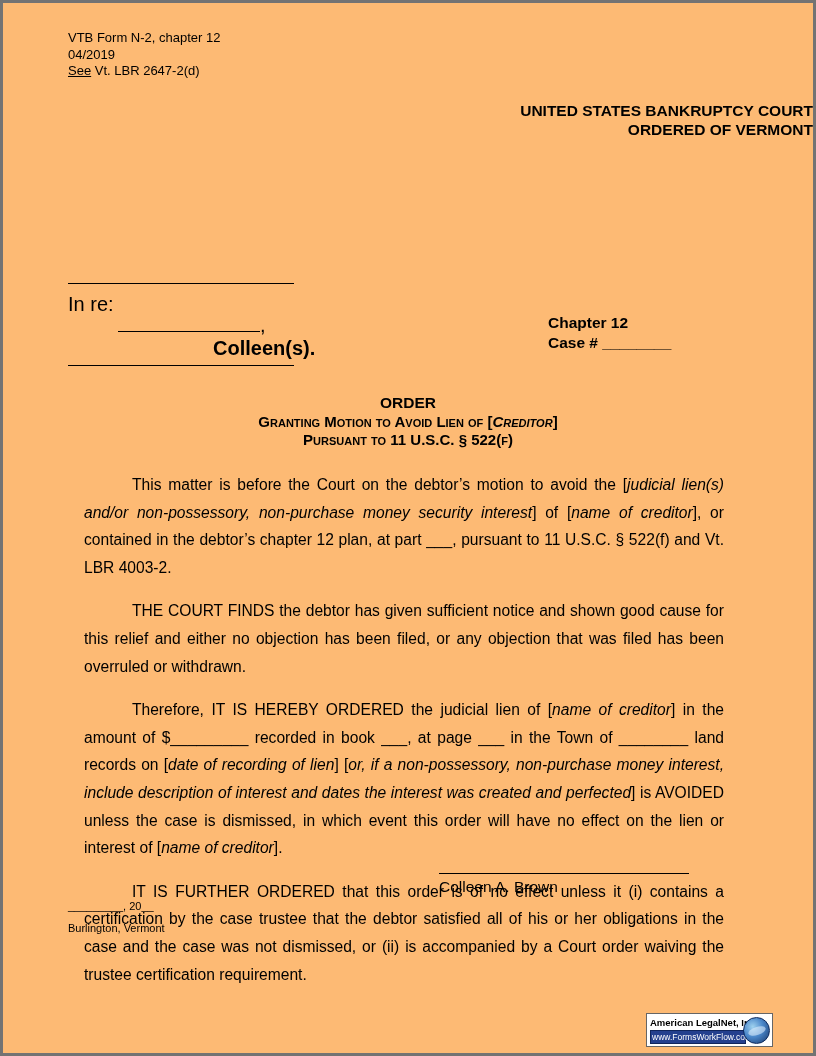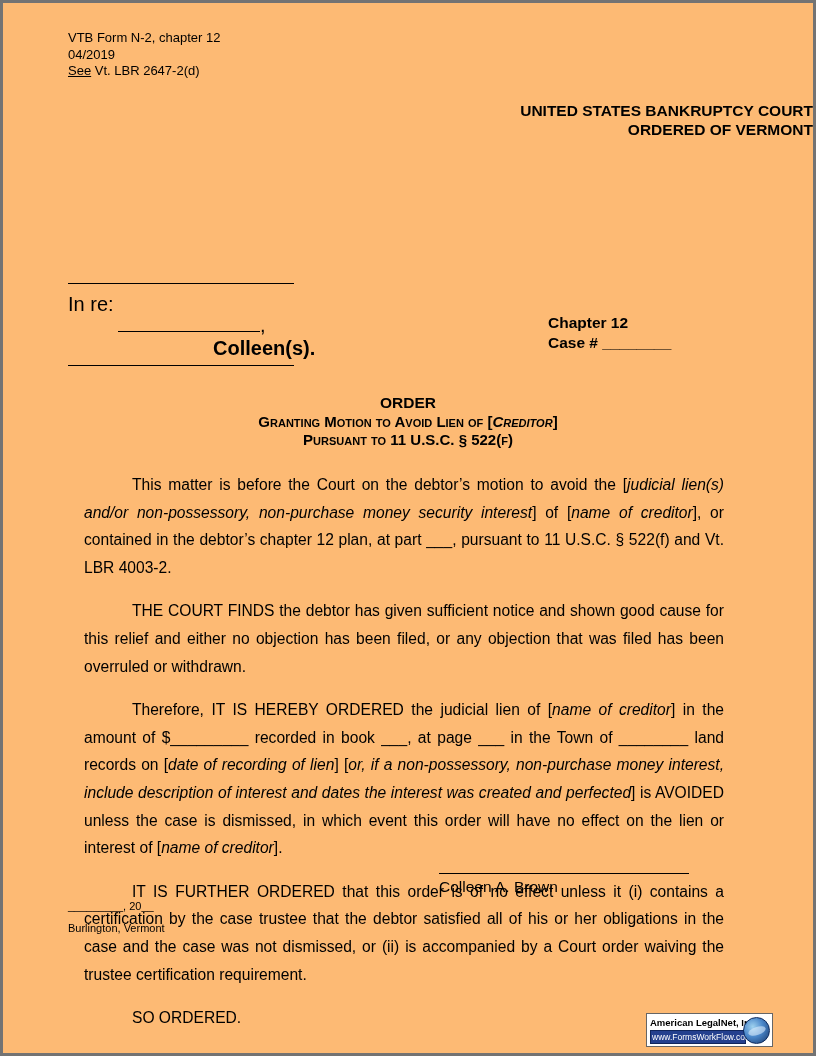--- a/index.html
+++ b/index.html
@@ -133,21 +133,20 @@
     <div>ORDER</div>
     <div class="sc"><span>Granting Motion to Avoid Lien of [</span><span class="it">Creditor</span><span>]</span></div>
     <div class="sc">Pursuant to 11 U.S.C. § 522(f)</div>
   </div>
 
   <div class="body-text">
     <p><span>This matter is before the Court on the debtor’s motion to avoid the [</span><span class="it">judicial lien(s) and/or non-possessory, non-purchase money security interest</span><span>] of [</span><span class="it">name of creditor</span><span>], or contained in the debtor’s chapter 12 plan, at part ___, pursuant to 11 U.S.C. § 522(f) and Vt. LBR 4003-2.</span></p>
     <p><span>THE COURT FINDS the debtor has given sufficient notice and shown good cause for this relief and either no objection has been filed, or any objection that was filed has been overruled or withdrawn.</span></p>
     <p><span>Therefore, IT IS HEREBY ORDERED the judicial lien of [</span><span class="it">name of creditor</span><span>] in the amount of $_________ recorded in book ___, at page ___ in the Town of ________ land records on [</span><span class="it">date of recording of lien</span><span>] [</span><span class="it">or, if a non-possessory, non-purchase money interest, include description of interest and dates the interest was created and perfected</span><span>] is AVOIDED unless the case is dismissed, in which event this order will have no effect on the lien or interest of [</span><span class="it">name of creditor</span><span>].</span></p>
     <p><span>IT IS FURTHER ORDERED that this order is of no effect unless it (i) contains a certification by the case trustee that the debtor satisfied all of his or her obligations in the case and the case was not dismissed, or (ii) is accompanied by a Court order waiving the trustee certification requirement.</span></p>
-    <p><span>SO ORDERED.</span></p>
   </div>
 
   <div class="footer-left">
     <div>_________, 20__</div>
     <div>Burlington, Vermont</div>
   </div>
 
   <div class="footer-right">
     <div class="sig-line"></div>
     <div>Colleen A. Brown</div>

